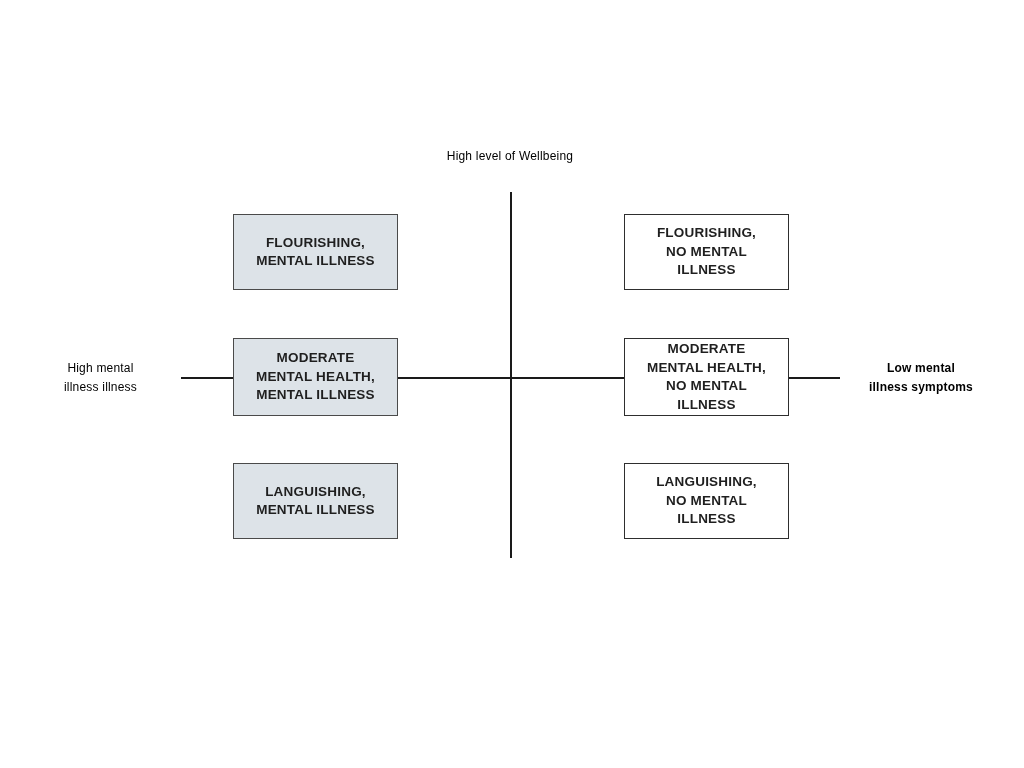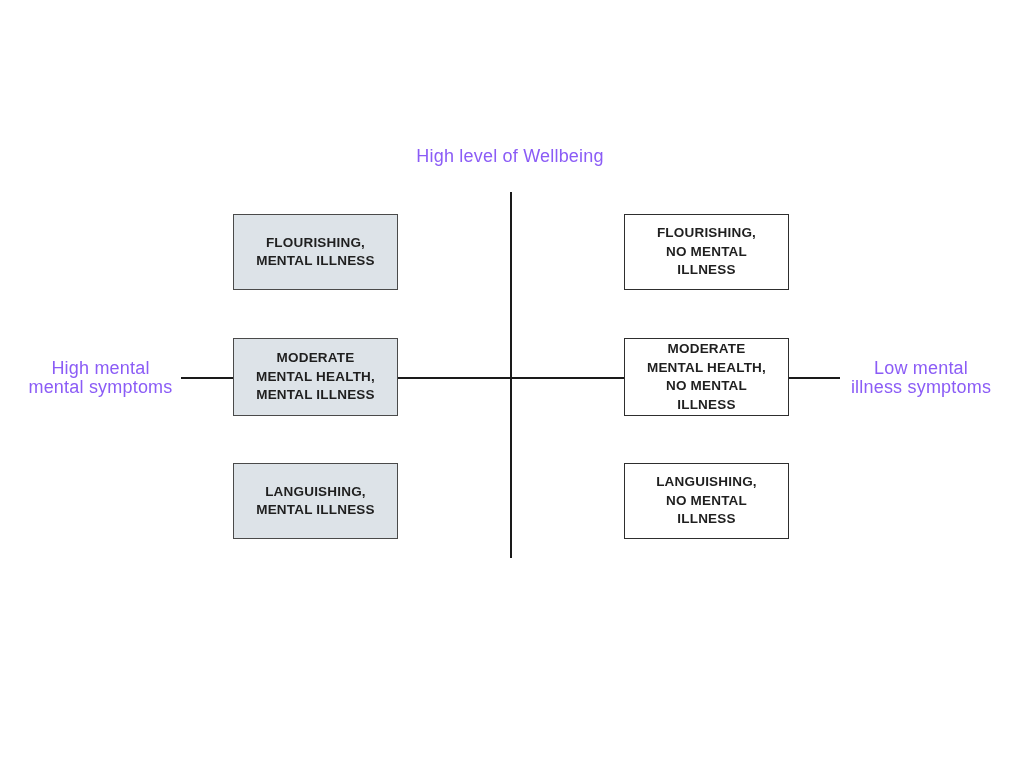--- a/index.html
+++ b/index.html
@@ -26,31 +26,31 @@
   .hline {
     position: absolute;
     left: 181px;
     top: 377px;
     width: 659px;
     height: 1.5px;
     background: #1a1a1a;
   }
   .axis-label {
     position: absolute;
-    color: #8b5cf6;
-    font-size: 18px;
+    color: #000000;
+    font-size: 12px;
     line-height: 19px;
     text-align: center;
     white-space: pre-line;
     letter-spacing: 0.2px;
   }
   .axis-label.top    { left: 360px; top: 147px; width: 300px; }
   .axis-label.bottom { left: 357px; top: 591px; width: 300px; }
   .axis-label.left   { left: 18px;  top: 359px; width: 165px; }
-  .axis-label.right  { left: 838px; top: 359px; width: 166px; }
+  .axis-label.right  { left: 838px; top: 359px; width: 166px; font-weight: bold; }
   .box {
     position: absolute;
     width: 165px;
     display: flex;
     align-items: center;
     justify-content: center;
     text-align: center;
     font-weight: bold;
     font-size: 13.5px;
     line-height: 18.5px;
@@ -70,21 +70,21 @@
 </head>
 <body>
 
 <div class="canvas">
 
   <div class="vline"></div>
   <div class="hline"></div>
 
   <div class="axis-label top">High level of Wellbeing</div>
   <div class="axis-label left">High mental
-mental symptoms</div>
+illness illness</div>
   <div class="axis-label right">Low mental
 illness symptoms</div>
 
   <div class="box shaded col-left row-1">FLOURISHING,
 MENTAL ILLNESS</div>
   <div class="box shaded col-left row-2">MODERATE
 MENTAL HEALTH,
 MENTAL ILLNESS</div>
   <div class="box shaded col-left row-3">LANGUISHING,
 MENTAL ILLNESS</div>

